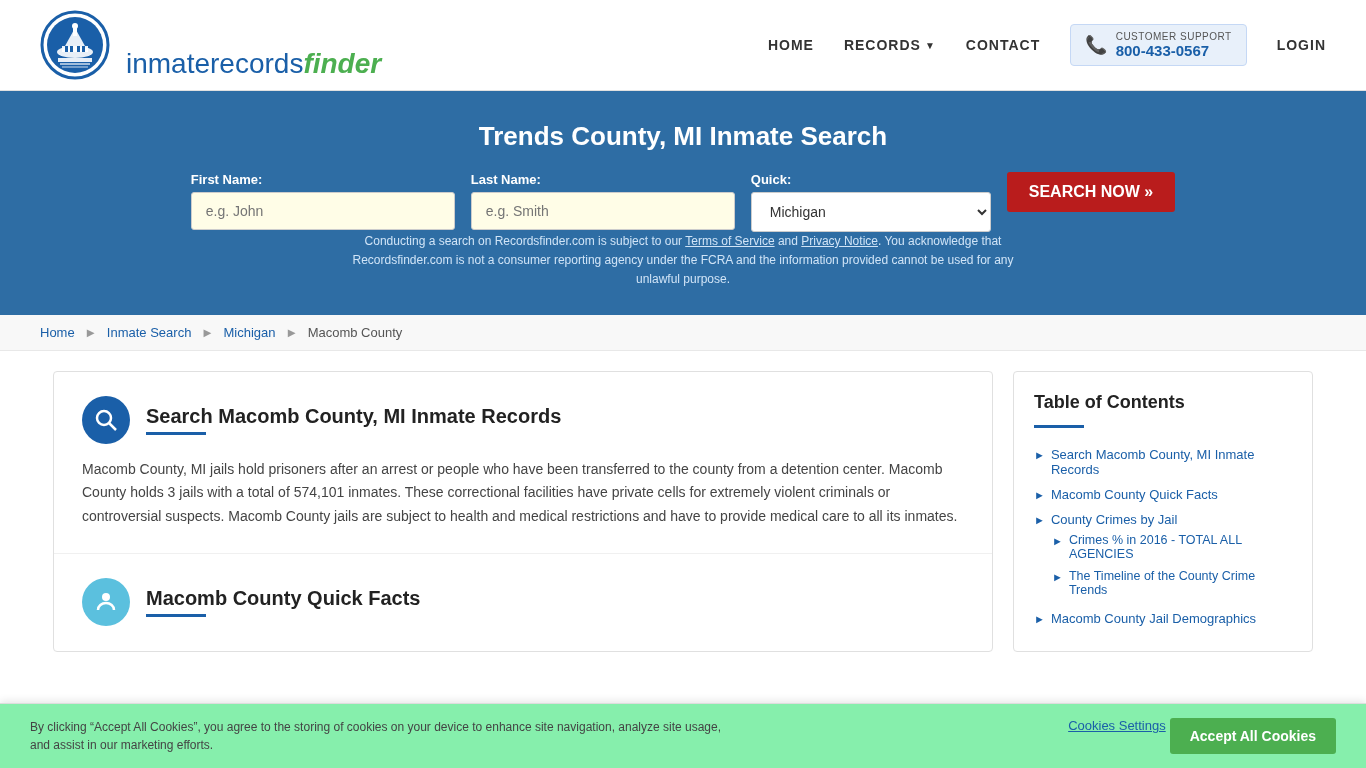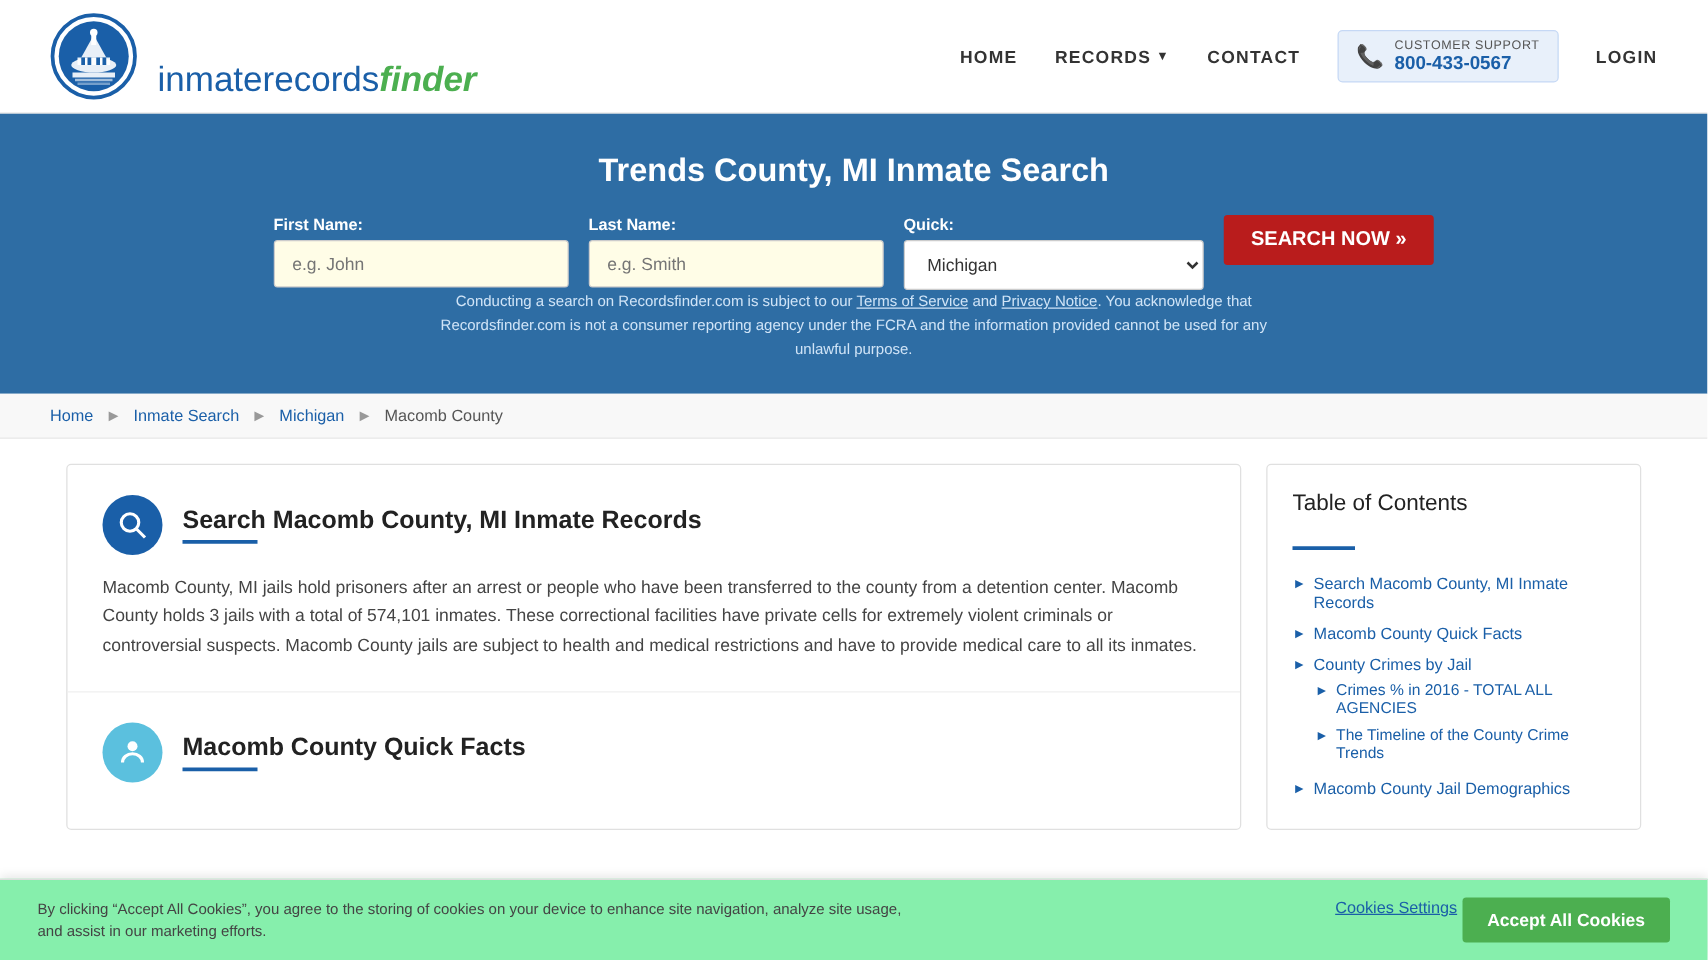--- a/index.html
+++ b/index.html
@@ -105,21 +105,21 @@
       font-weight: 600;
       margin-bottom: 5px;
     }
     .form-group input[type="text"] {
       background: #fffde7;
       border: 1px solid #ccc;
       border-radius: 3px;
       padding: 10px 14px;
       font-size: 14px;
       color: #aaa;
-      width: 236px;
+      width: 264px;
     }
     .form-group select {
       background: #fff;
       border: 1px solid #ccc;
       border-radius: 3px;
       padding: 10px 14px;
       font-size: 14px;
       color: #333;
       width: 240px;
       appearance: auto;
@@ -233,23 +233,23 @@
     }
 
     
     .section-block-partial {
       padding: 24px 28px 10px;
     }
 
     
     .toc-title {
       font-size: 18px;
-      font-weight: 400;
+      font-weight: 700;
       color: #222;
-      margin-bottom: 24px;
+      margin-bottom: 12px;
     }
     .toc-divider {
       width: 50px;
       height: 3px;
       background: #1a5fa8;
       margin-bottom: 14px;
     }
     .toc-list {
       list-style: none;
       padding: 0;

